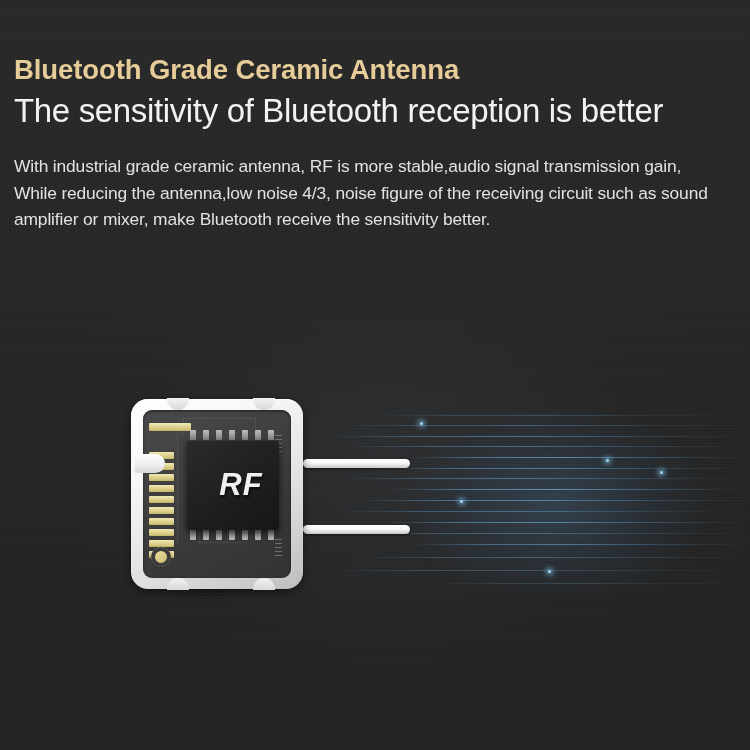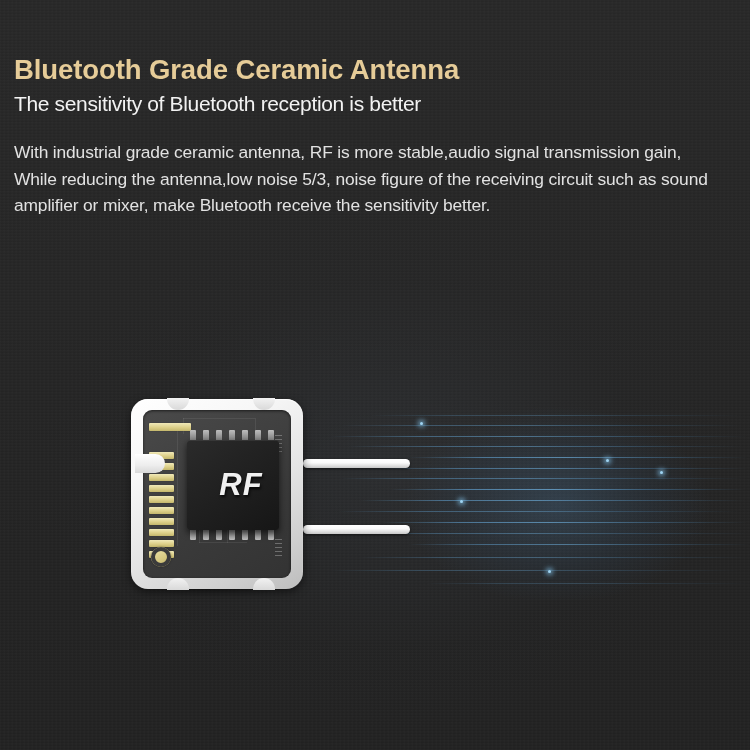--- a/index.html
+++ b/index.html
@@ -39,21 +39,21 @@
   #heading-primary {
     font-size:27.5px;
     font-weight:bold;
     color:#e6cc98;
     letter-spacing:-0.1px;
     line-height:1.14;
     white-space:nowrap;
   }
 
   #heading-secondary {
-    font-size:21px;
+    font-size:33px;
     font-weight:normal;
     color:#f2f2f2;
     letter-spacing:-0.35px;
     line-height:1.18;
     margin-top:7px;
     white-space:nowrap;
   }
 
   #body-copy {
     margin-top:22px;
@@ -227,21 +227,21 @@
 <body>
 
 <div id="page">
 
   <div id="noise"></div>
 
   <div id="text-block">
     <div id="heading-primary">Bluetooth Grade Ceramic Antenna</div>
     <div id="heading-secondary">The sensitivity of Bluetooth reception is better</div>
     <div id="body-copy">
-      <p>With industrial grade ceramic antenna, RF is more stable,audio signal transmission gain, While reducing the antenna,low noise 5/3, noise figure of the receiving circuit such as sound amplifier or mixer, make Bluetooth receive the sensitivity better.</p>
+      <p>With industrial grade ceramic antenna, RF is more stable,audio signal transmission gain, While reducing the antenna,low noise 4/3, noise figure of the receiving circuit such as sound amplifier or mixer, make Bluetooth receive the sensitivity better.</p>
     </div>
   </div>
 
   <div id="signal-field">
     <div id="signal-glow"></div>
     <div id="signal-lines">
         <div class="sig-line" style="left: 40px; top: 15px; width: 375px; opacity: 0.3;"></div>
         <div class="sig-line" style="left: 12px; top: 25px; width: 400px; opacity: 0.42;"></div>
         <div class="sig-line" style="left: 0px; top: 36px; width: 418px; opacity: 0.55;"></div>
         <div class="sig-line" style="left: 18px; top: 46px; width: 395px; opacity: 0.5;"></div>

